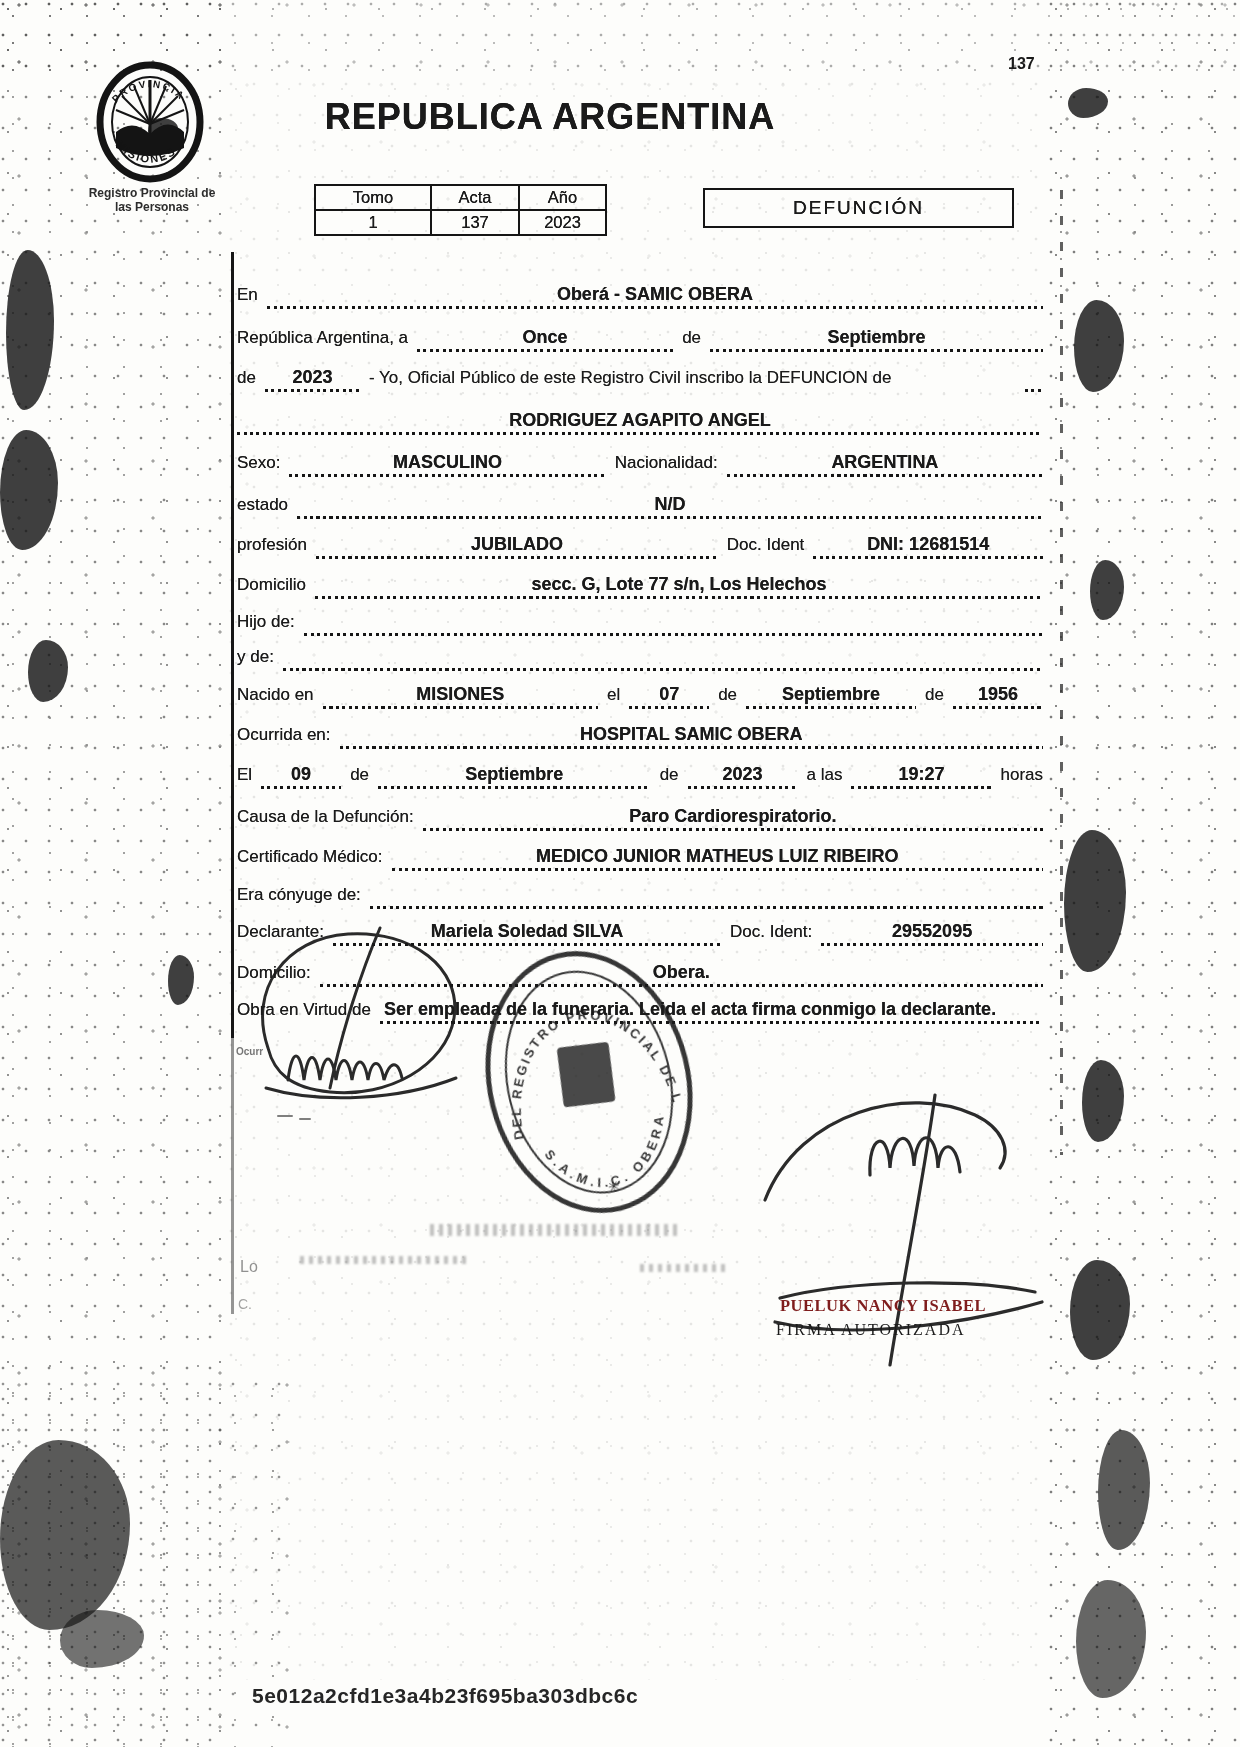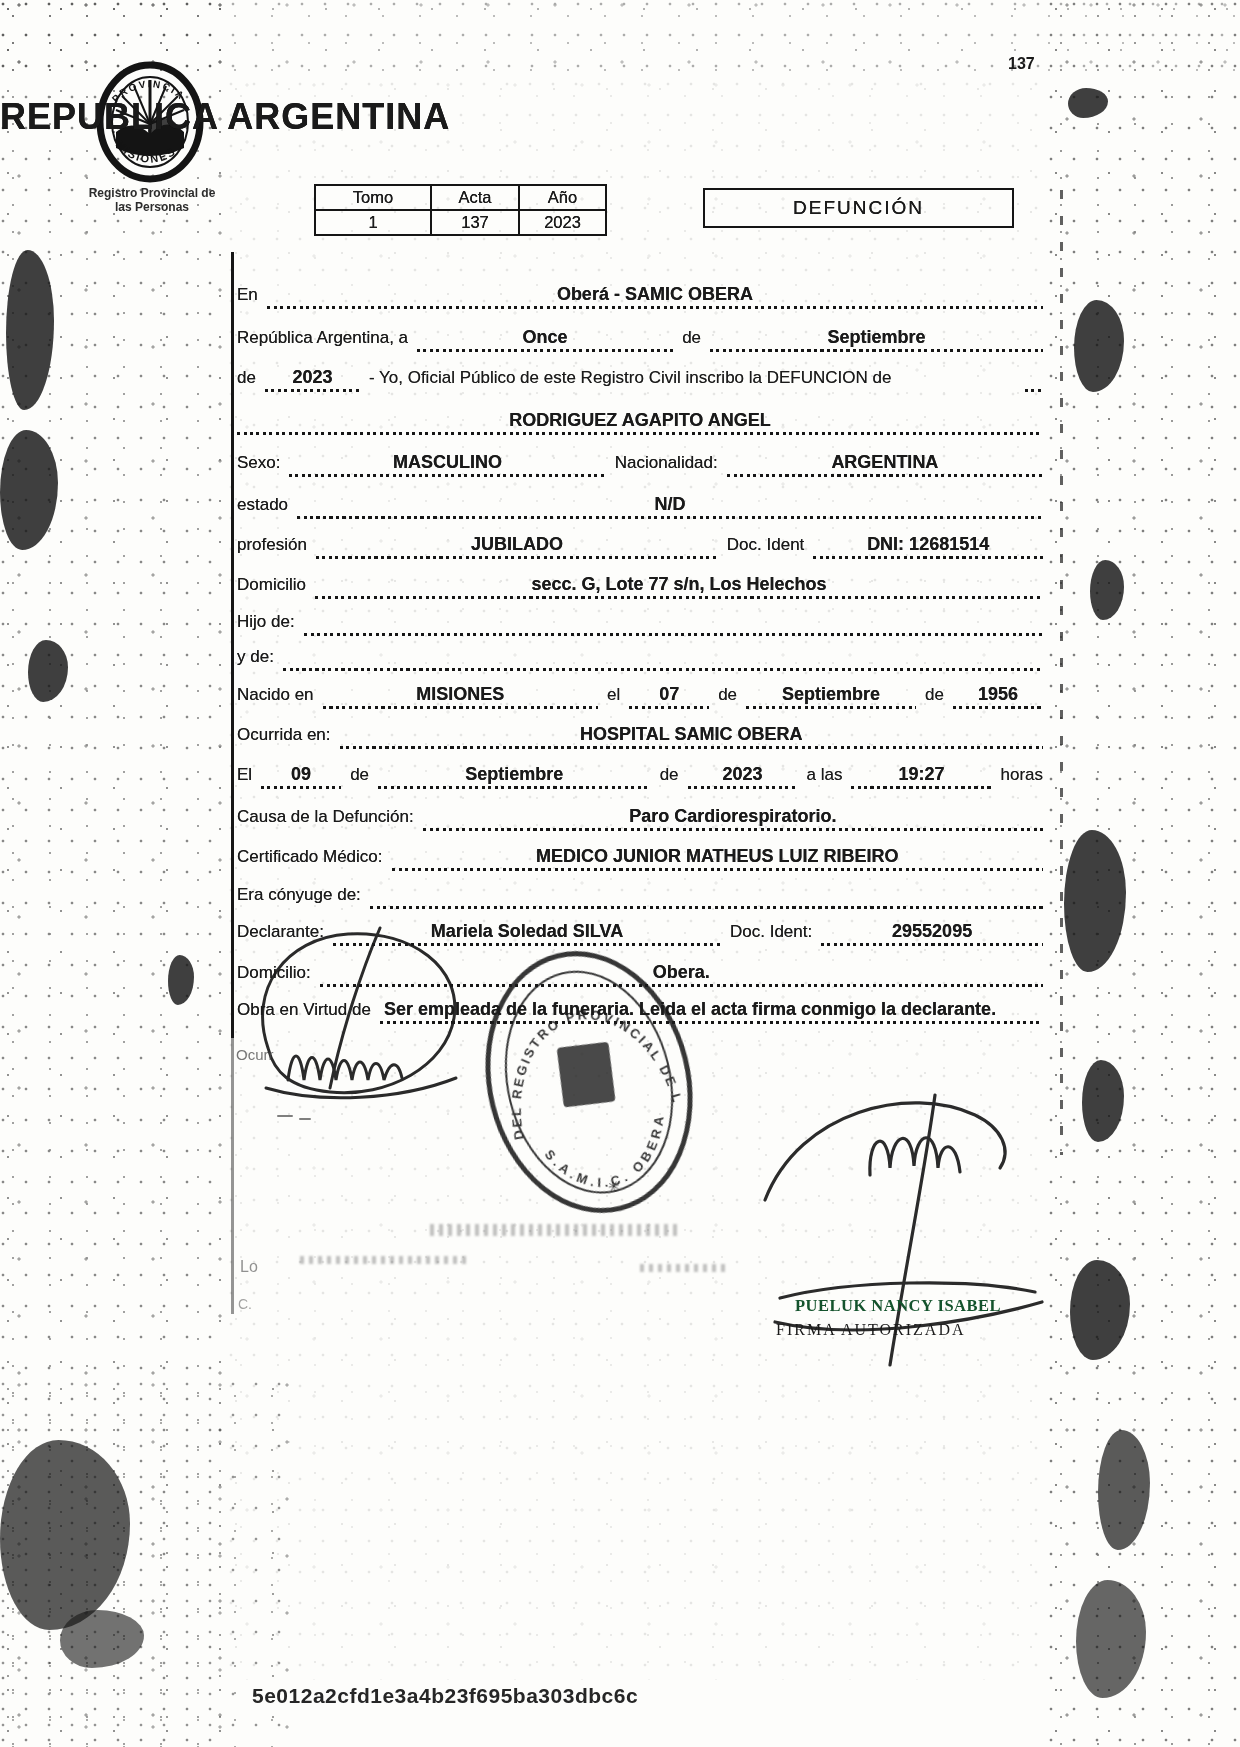--- a/index.html
+++ b/index.html
@@ -18,21 +18,21 @@
         border-radius:45% 55% 62% 38% / 52% 44% 56% 48%;}
 
   
   .vline-left{position:absolute;left:231px;top:252px;width:3px;height:1062px;
       background:linear-gradient(180deg,#161616 0 74%,rgba(22,22,22,.45) 74% 100%);}
   .vline-right{position:absolute;left:1060px;top:190px;width:3px;height:965px;opacity:.7;
       background:repeating-linear-gradient(180deg,#1d1d1d 0 9px,transparent 9px 26px);}
 
   
   .pagenum{position:absolute;left:1008px;top:55px;font-size:16px;font-weight:bold;}
-  .title{position:absolute;left:0;right:140px;top:96px;text-align:left;
+  .title{position:absolute;left:0;right:140px;top:96px;text-align:center;
          font-size:36px;font-weight:bold;letter-spacing:1px;text-shadow:0 0 .6px #000;}
   .logo{position:absolute;left:90px;top:60px;}
   .logo-caption{position:absolute;left:62px;top:186px;width:180px;text-align:center;
       font-size:12px;font-weight:bold;color:#2c2c2c;line-height:14px;filter:blur(.4px);}
   .rec-table{position:absolute;left:314px;top:184px;border-collapse:collapse;}
   .rec-table td{border:2.5px solid #151515;text-align:center;font-size:16.5px;
       padding:2px 0;color:#1c1c1c;text-shadow:0 0 .4px #000;}
   .rec-table .c1{width:114px}.rec-table .c2{width:86px}.rec-table .c3{width:85px}
   .type-box{position:absolute;left:703px;top:188px;width:307px;height:36px;
       border:2.5px solid #151515;text-align:center;line-height:36px;
@@ -49,23 +49,23 @@
   .plain{font-size:17px;white-space:nowrap;padding-bottom:2px;text-shadow:0 0 .4px rgba(0,0,0,.6);}
   .left{text-align:left;padding-left:4px;}
   .g13{flex-grow:1.3}.g08{flex-grow:.8}.g14{flex-grow:1.4}
   .w95{flex:0 0 95px}.w90{flex:0 0 90px}.w80{flex:0 0 80px}.w110{flex:0 0 110px}
   .w140{flex:0 0 140px}.w170{flex:0 0 170px}.w18{flex:0 0 18px}
 
   
   .sig{position:absolute;opacity:.92;}
   .stamp{position:absolute;left:482px;top:942px;width:215px;height:280px;
          transform:rotate(-14deg);opacity:.88;filter:blur(.3px);}
-  .auth-name{position:absolute;left:780px;top:1296px;width:236px;text-align:center;
+  .auth-name{position:absolute;left:780px;top:1296px;width:236px;text-align:left;
       font-family:"Liberation Serif",serif;font-weight:bold;font-size:16.5px;
-      letter-spacing:.5px;color:#14532d;filter:blur(.35px);}
+      letter-spacing:.5px;color:#7f1d1d;filter:blur(.35px);}
   .auth-title{position:absolute;left:776px;top:1321px;width:236px;text-align:left;
       font-family:"Liberation Serif",serif;font-size:16px;letter-spacing:2px;
       color:#1b1b1b;filter:blur(.25px);}
 
   
   .faint{position:absolute;color:#4a4a4a;filter:blur(.6px);}
   .streak{position:absolute;opacity:.3;filter:blur(1px);
       background:repeating-linear-gradient(90deg,#333 0 4px,transparent 4px 9px);}
   .hash{position:absolute;left:252px;top:1684px;font-size:21px;font-weight:bold;
       color:#262626;letter-spacing:.5px;filter:blur(.2px);}
@@ -304,21 +304,21 @@
       <path d="M15,120 C50,30 160,5 225,35 C252,48 262,70 250,88"></path>
       <path d="M120,95 C118,55 138,48 140,88 C142,52 162,46 164,86 C166,50 186,46 188,88 C190,60 206,58 210,92"></path>
       <path d="M185,15 C175,90 155,190 140,285"></path>
       <path d="M30,218 C100,200 220,198 285,212"></path>
       <path d="M25,242 C110,262 230,240 292,222"></path>
     </svg>
   </div>
   <div class="auth-name">PUELUK NANCY ISABEL</div>
   <div class="auth-title">FIRMA AUTORIZADA</div>
 
-  <div class="faint" style="left:236px;top:1046px;font-size:15px;opacity:.75;">Ocurr</div>
+  <div class="faint" style="left:236px;top:1046px;font-size:10px;opacity:.75;font-weight:bold;">Ocurr</div>
   <div class="faint" style="left:240px;top:1258px;font-size:16px;opacity:.6;">Lo</div>
   <div class="faint" style="left:238px;top:1296px;font-size:14px;opacity:.5;">C.</div>
   <div class="streak" style="left:430px;top:1224px;width:250px;height:12px;"></div>
   <div class="streak" style="left:300px;top:1256px;width:170px;height:8px;"></div>
   <div class="streak" style="left:640px;top:1264px;width:90px;height:8px;"></div>
 
   <div class="hash">5e012a2cfd1e3a4b23f695ba303dbc6c</div>
 
 </div>
 

